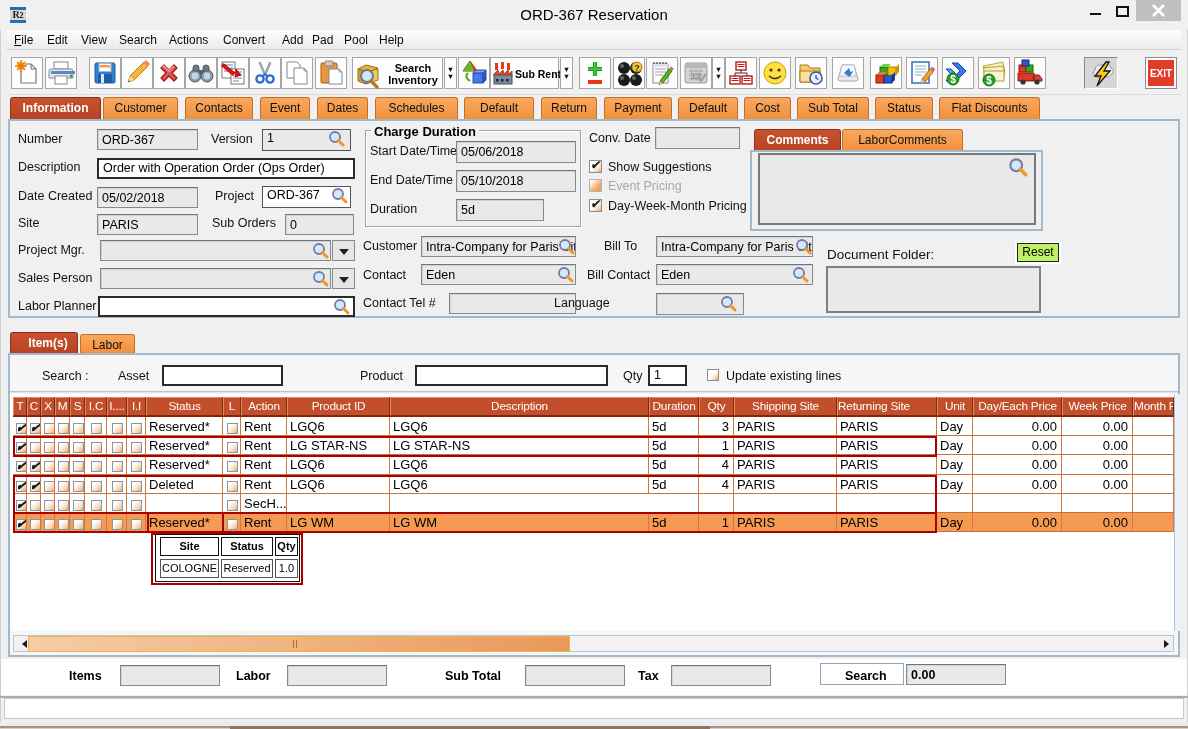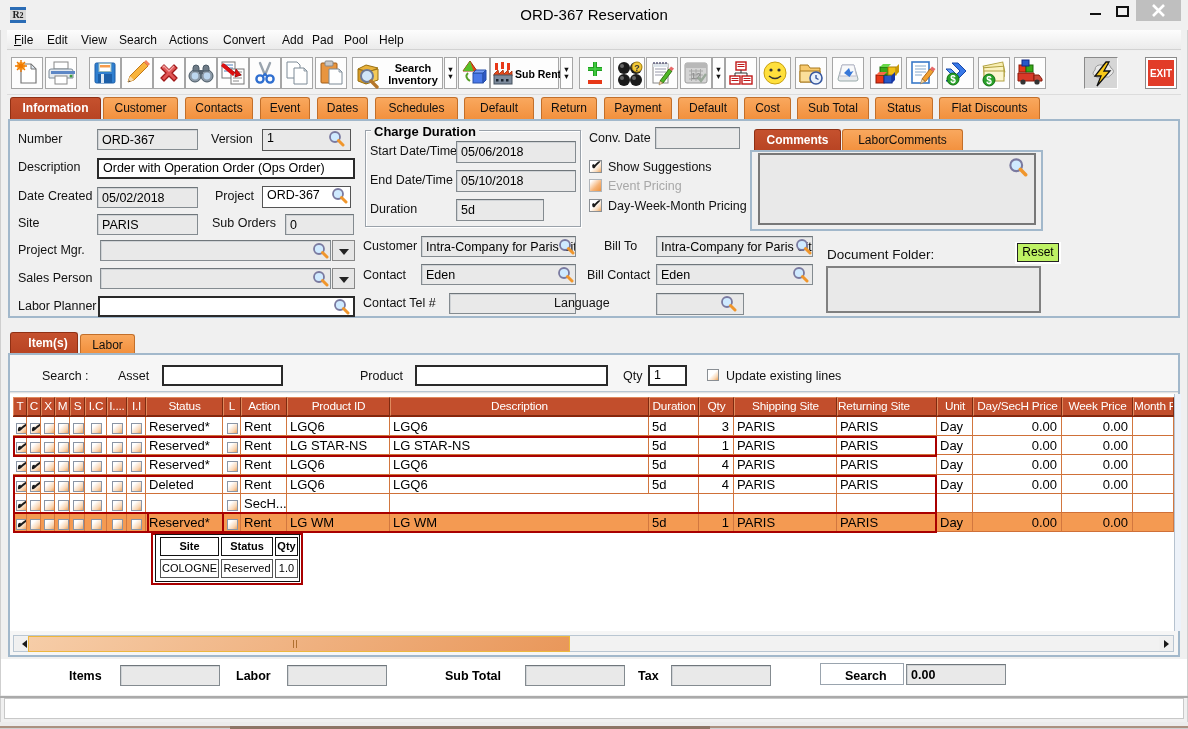--- a/index.html
+++ b/index.html
@@ -505,21 +505,21 @@
     <div style="position:absolute;left:133px;top:0;width:77px;height:19px;background:#c24e2c;border:1px solid #7e2a10;border-top-color:#e08a5e;border-left-color:#e08a5e;color:#fff;font-size:11.8px;letter-spacing:-0.2px;text-align:center;line-height:17px;overflow:hidden;white-space:nowrap;">Status</div>
     <div style="position:absolute;left:210px;top:0;width:18px;height:19px;background:#c24e2c;border:1px solid #7e2a10;border-top-color:#e08a5e;border-left-color:#e08a5e;color:#fff;font-size:11.8px;letter-spacing:-0.2px;text-align:center;line-height:17px;overflow:hidden;white-space:nowrap;">L</div>
     <div style="position:absolute;left:228px;top:0;width:46px;height:19px;background:#c24e2c;border:1px solid #7e2a10;border-top-color:#e08a5e;border-left-color:#e08a5e;color:#fff;font-size:11.8px;letter-spacing:-0.2px;text-align:center;line-height:17px;overflow:hidden;white-space:nowrap;">Action</div>
     <div style="position:absolute;left:274px;top:0;width:103px;height:19px;background:#c24e2c;border:1px solid #7e2a10;border-top-color:#e08a5e;border-left-color:#e08a5e;color:#fff;font-size:11.8px;letter-spacing:-0.2px;text-align:center;line-height:17px;overflow:hidden;white-space:nowrap;">Product ID</div>
     <div style="position:absolute;left:377px;top:0;width:259px;height:19px;background:#c24e2c;border:1px solid #7e2a10;border-top-color:#e08a5e;border-left-color:#e08a5e;color:#fff;font-size:11.8px;letter-spacing:-0.2px;text-align:center;line-height:17px;overflow:hidden;white-space:nowrap;">Description</div>
     <div style="position:absolute;left:636px;top:0;width:50px;height:19px;background:#c24e2c;border:1px solid #7e2a10;border-top-color:#e08a5e;border-left-color:#e08a5e;color:#fff;font-size:11.8px;letter-spacing:-0.2px;text-align:center;line-height:17px;overflow:hidden;white-space:nowrap;">Duration</div>
     <div style="position:absolute;left:686px;top:0;width:35px;height:19px;background:#c24e2c;border:1px solid #7e2a10;border-top-color:#e08a5e;border-left-color:#e08a5e;color:#fff;font-size:11.8px;letter-spacing:-0.2px;text-align:center;line-height:17px;overflow:hidden;white-space:nowrap;">Qty</div>
     <div style="position:absolute;left:721px;top:0;width:103px;height:19px;background:#c24e2c;border:1px solid #7e2a10;border-top-color:#e08a5e;border-left-color:#e08a5e;color:#fff;font-size:11.8px;letter-spacing:-0.2px;text-align:center;line-height:17px;overflow:hidden;white-space:nowrap;">Shipping Site</div>
     <div style="position:absolute;left:824px;top:0;width:100px;height:19px;background:#c24e2c;border:1px solid #7e2a10;border-top-color:#e08a5e;border-left-color:#e08a5e;color:#fff;font-size:11.8px;letter-spacing:-0.2px;text-align:left;line-height:17px;overflow:hidden;white-space:nowrap;">Returning Site</div>
     <div style="position:absolute;left:924px;top:0;width:36px;height:19px;background:#c24e2c;border:1px solid #7e2a10;border-top-color:#e08a5e;border-left-color:#e08a5e;color:#fff;font-size:11.8px;letter-spacing:-0.2px;text-align:center;line-height:17px;overflow:hidden;white-space:nowrap;">Unit</div>
-    <div style="position:absolute;left:960px;top:0;width:89px;height:19px;background:#c24e2c;border:1px solid #7e2a10;border-top-color:#e08a5e;border-left-color:#e08a5e;color:#fff;font-size:11.8px;letter-spacing:-0.2px;text-align:center;line-height:17px;overflow:hidden;white-space:nowrap;">Day/SecH Price</div>
+    <div style="position:absolute;left:960px;top:0;width:89px;height:19px;background:#c24e2c;border:1px solid #7e2a10;border-top-color:#e08a5e;border-left-color:#e08a5e;color:#fff;font-size:11.8px;letter-spacing:-0.2px;text-align:center;line-height:17px;overflow:hidden;white-space:nowrap;">Day/Each Price</div>
     <div style="position:absolute;left:1049px;top:0;width:71px;height:19px;background:#c24e2c;border:1px solid #7e2a10;border-top-color:#e08a5e;border-left-color:#e08a5e;color:#fff;font-size:11.8px;letter-spacing:-0.2px;text-align:center;line-height:17px;overflow:hidden;white-space:nowrap;">Week Price</div>
     <div style="position:absolute;left:1120px;top:0;width:41px;height:19px;background:#c24e2c;border:1px solid #7e2a10;border-top-color:#e08a5e;border-left-color:#e08a5e;color:#fff;font-size:11.8px;letter-spacing:-0.2px;text-align:center;line-height:17px;overflow:hidden;white-space:nowrap;">Month P</div>
     <div style="position:absolute;left:0;top:19px;width:1161px;height:1px;background:#8b2208;"></div>
     <div style="position:absolute;left:0px;top:20px;width:14px;height:19.2px;background:#ffffff;border-right:1px solid #d2773f;border-bottom:1px solid #cf7038;font-size:13px;font-weight:normal;text-align:center;padding:2px 2px 0 3px;overflow:hidden;white-space:nowrap;box-sizing:border-box;"><i class="cb ck" style="margin-top:2px;"></i></div>
     <div style="position:absolute;left:14px;top:20px;width:14px;height:19.2px;background:#ffffff;border-right:1px solid #d2773f;border-bottom:1px solid #cf7038;font-size:13px;font-weight:normal;text-align:center;padding:2px 2px 0 3px;overflow:hidden;white-space:nowrap;box-sizing:border-box;"><i class="cb ck" style="margin-top:2px;"></i></div>
     <div style="position:absolute;left:28px;top:20px;width:14px;height:19.2px;background:#ffffff;border-right:1px solid #d2773f;border-bottom:1px solid #cf7038;font-size:13px;font-weight:normal;text-align:center;padding:2px 2px 0 3px;overflow:hidden;white-space:nowrap;box-sizing:border-box;"><i class="cb" style="margin-top:2px;"></i></div>
     <div style="position:absolute;left:42px;top:20px;width:15px;height:19.2px;background:#ffffff;border-right:1px solid #d2773f;border-bottom:1px solid #cf7038;font-size:13px;font-weight:normal;text-align:center;padding:2px 2px 0 3px;overflow:hidden;white-space:nowrap;box-sizing:border-box;"><i class="cb" style="margin-top:2px;"></i></div>
     <div style="position:absolute;left:57px;top:20px;width:15px;height:19.2px;background:#ffffff;border-right:1px solid #d2773f;border-bottom:1px solid #cf7038;font-size:13px;font-weight:normal;text-align:center;padding:2px 2px 0 3px;overflow:hidden;white-space:nowrap;box-sizing:border-box;"><i class="cb" style="margin-top:2px;"></i></div>
     <div style="position:absolute;left:72px;top:20px;width:22px;height:19.2px;background:#ffffff;border-right:1px solid #d2773f;border-bottom:1px solid #cf7038;font-size:13px;font-weight:normal;text-align:center;padding:2px 2px 0 3px;overflow:hidden;white-space:nowrap;box-sizing:border-box;"><i class="cb" style="margin-top:2px;"></i></div>
     <div style="position:absolute;left:94px;top:20px;width:20px;height:19.2px;background:#ffffff;border-right:1px solid #d2773f;border-bottom:1px solid #cf7038;font-size:13px;font-weight:normal;text-align:center;padding:2px 2px 0 3px;overflow:hidden;white-space:nowrap;box-sizing:border-box;"><i class="cb" style="margin-top:2px;"></i></div>

